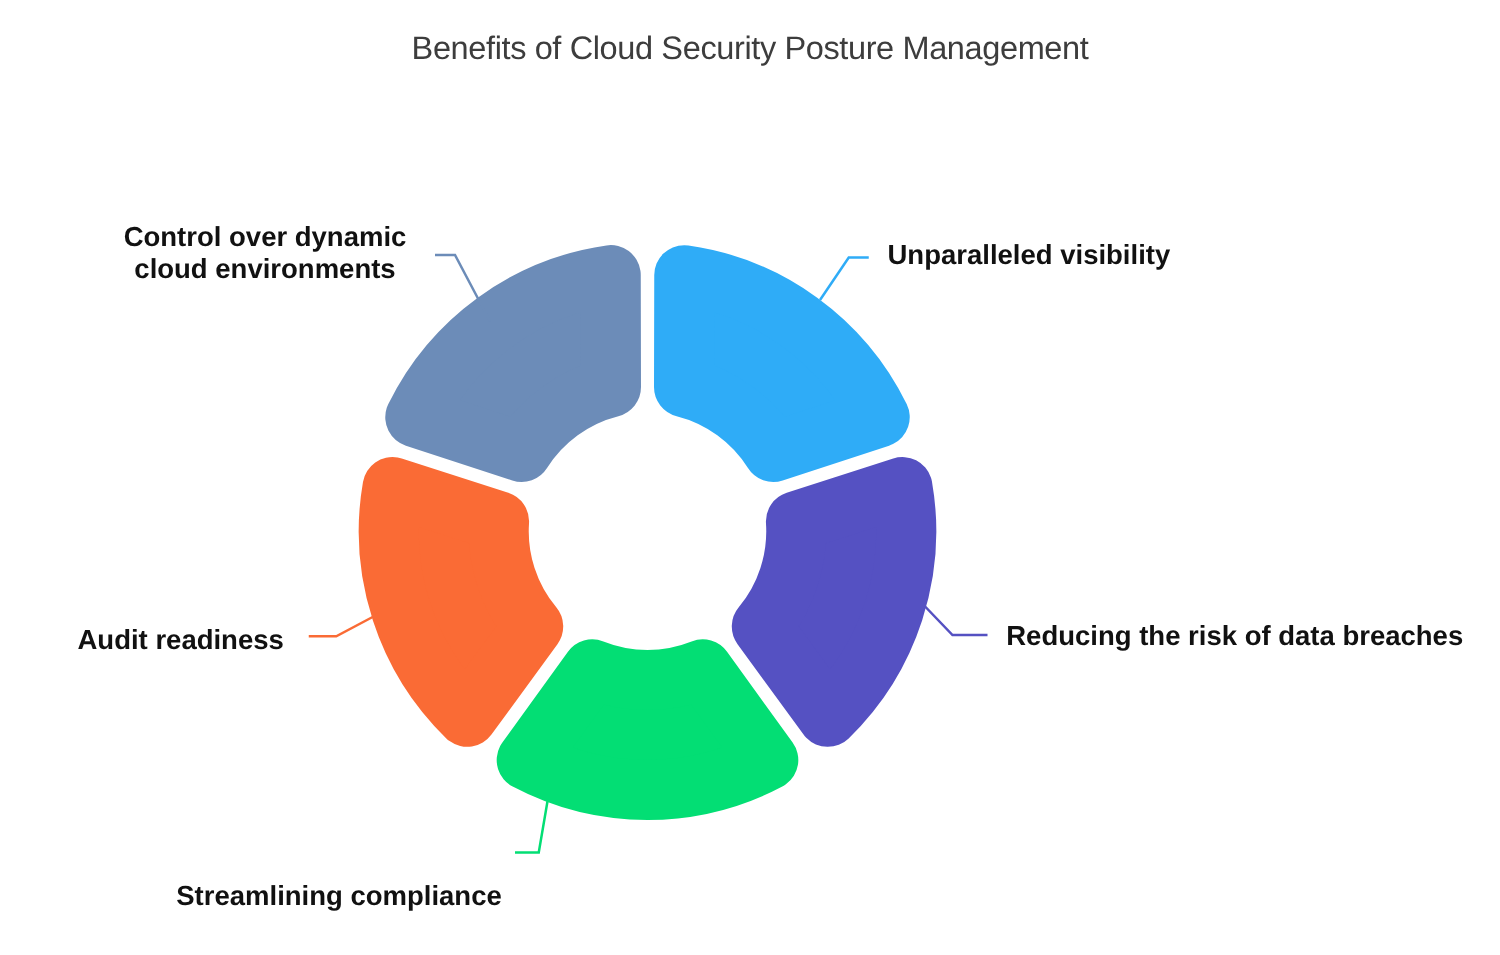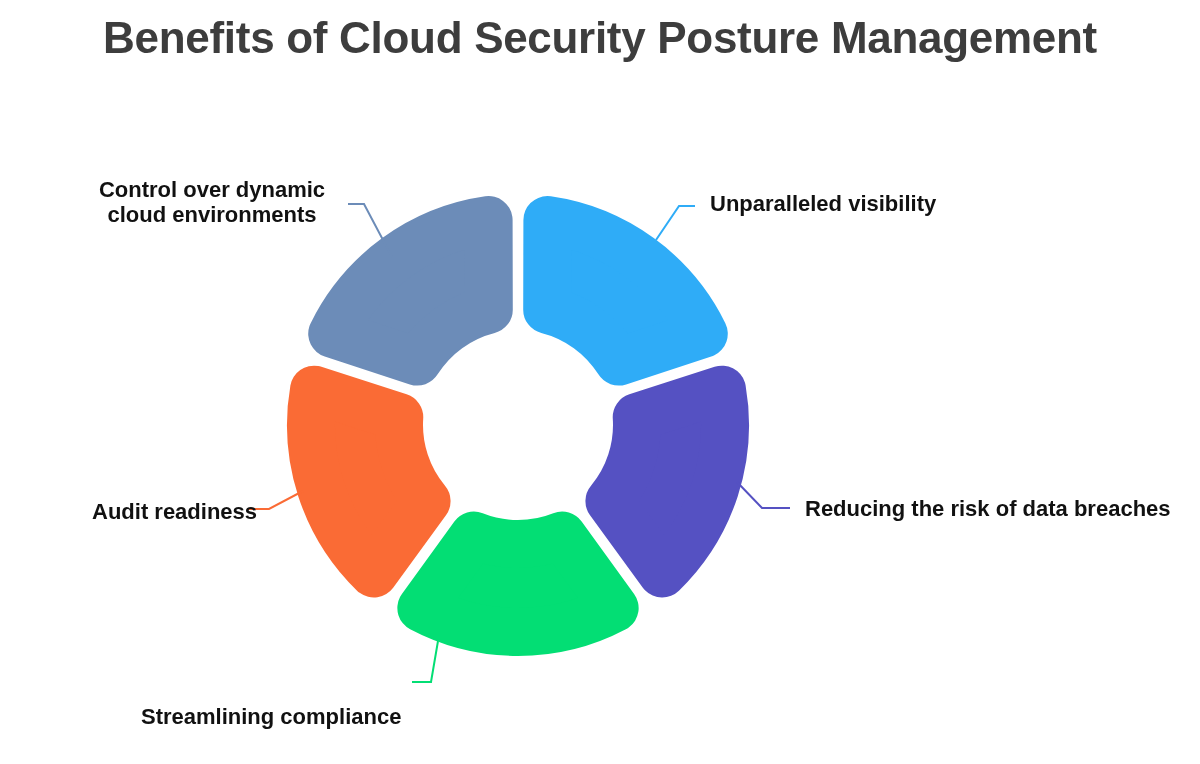--- a/index.html
+++ b/index.html
@@ -6,35 +6,35 @@
   #canvas{
     position:relative;
     width:1200px;height:764px;
     background:#ffffff;
     overflow:hidden;
     font-family:"Liberation Sans","DejaVu Sans",sans-serif;
   }
   #page-title{
     position:absolute;left:0;right:0;top:14px;
     text-align:center;
-    font-size:44px;font-weight:700;line-height:48px;
+    font-size:26px;font-weight:400;line-height:48px;
     letter-spacing:-0.3px;
     color:#3d3d3d;
   }
   #donut-svg{position:absolute;left:0;top:0;}
   .seg-label{
     position:absolute;
     font-size:22px;font-weight:700;line-height:25px;
     color:#111111;
     white-space:nowrap;
   }
   .label-control{left:92px;top:177px;width:240px;text-align:center;white-space:normal;}
   .label-visibility{left:710px;top:191px;}
   .label-breaches{left:805px;top:496px;}
-  .label-audit{left:62px;top:499px;margin-left:30px;}
+  .label-audit{left:62px;top:499px;}
   .label-compliance{left:141px;top:704px;}
 </style>
 </head>
 <body>
 
 <div id="canvas">
   <svg id="donut-svg" width="1200" height="764" viewBox="0 0 1200 764">
       <path d="M 547.40 220.10 A 207 207 0 0 1 703.79 333.72 L 618.69 361.58 A 119 119 0 0 0 547.20 309.64 Z" fill="#2FACF7" stroke="#2FACF7" stroke-width="48" stroke-linejoin="round" stroke-linecap="round"></path>
       <polyline points="656,240 679,206 695,206" fill="none" stroke="#2FACF7" stroke-width="2"></polyline>
       <path d="M 721.96 389.64 A 207 207 0 0 1 662.22 573.49 L 609.43 501.17 A 119 119 0 0 0 636.74 417.12 Z" fill="#5551C2" stroke="#5551C2" stroke-width="48" stroke-linejoin="round" stroke-linecap="round"></path>

